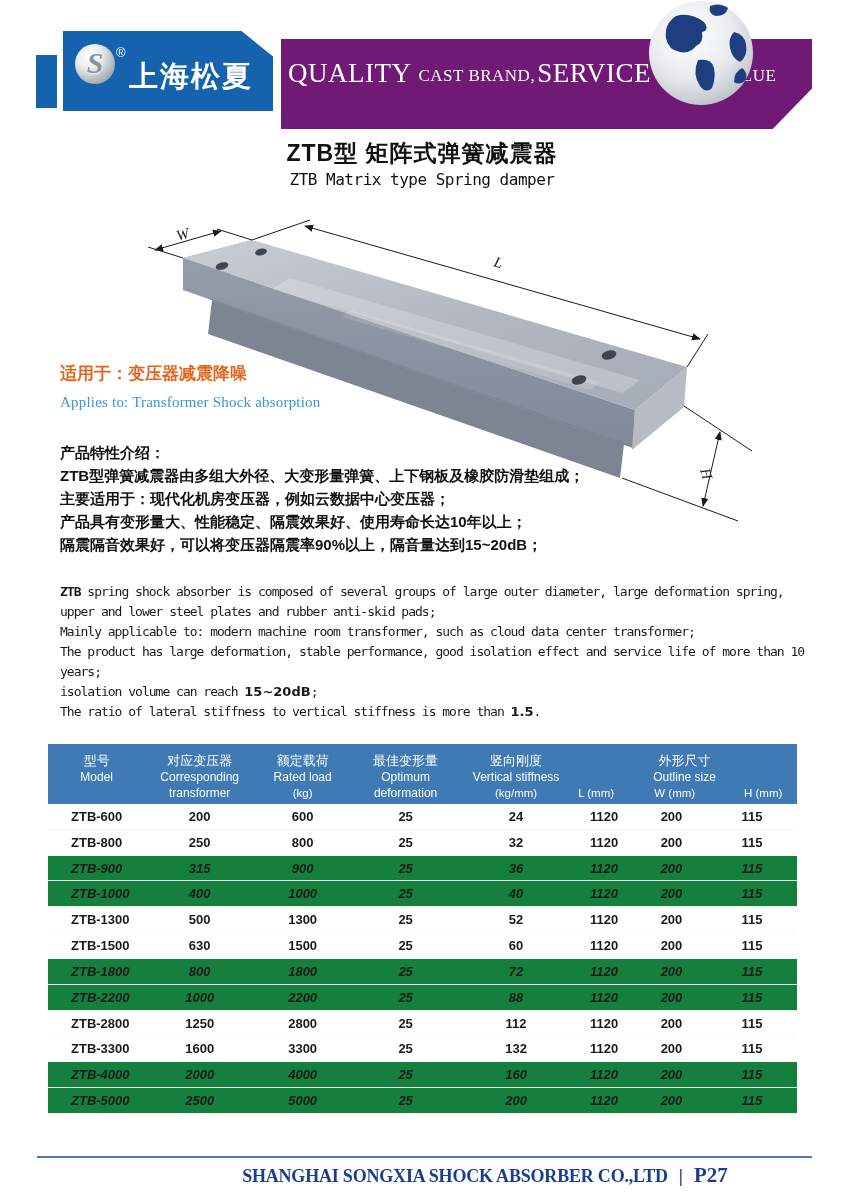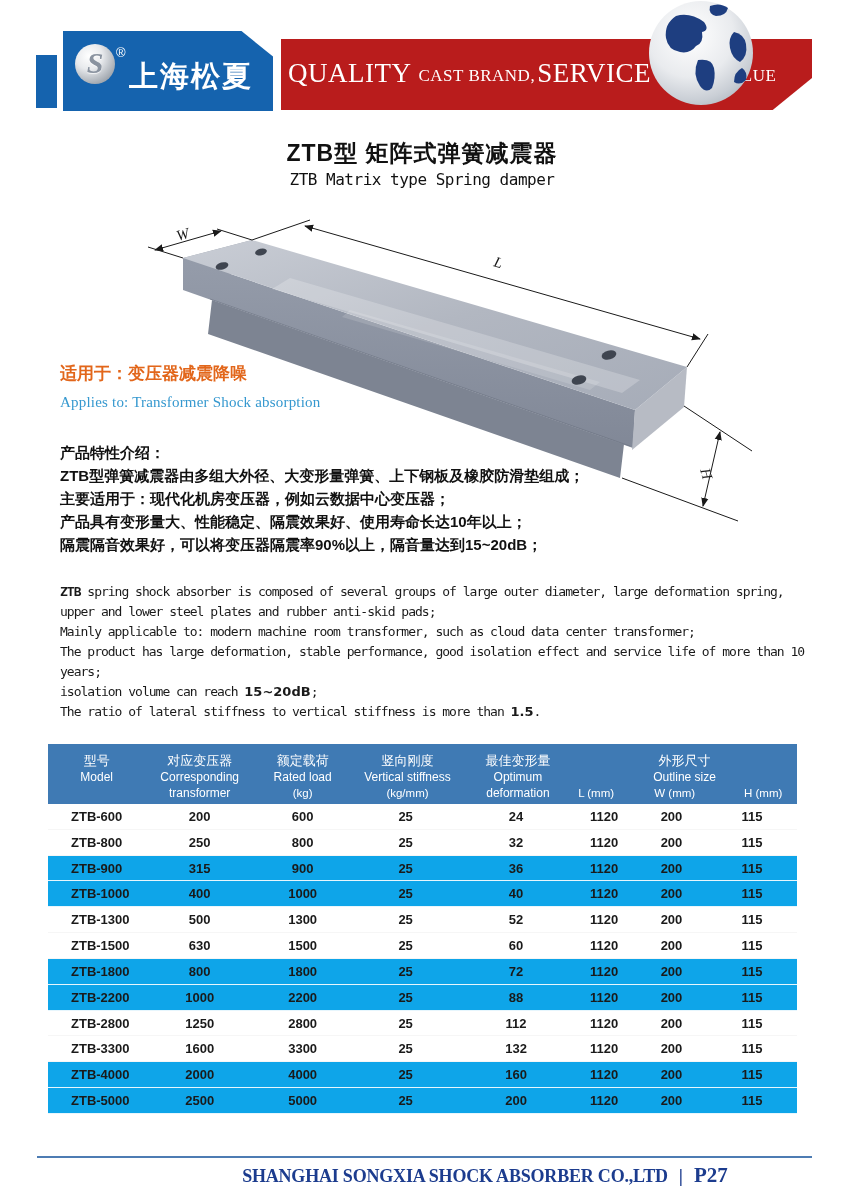--- a/index.html
+++ b/index.html
@@ -9,21 +9,21 @@
   .accent-bar{position:absolute;left:36px;top:55px;width:21px;height:53px;background:#1563ae;}
   .logo-box{position:absolute;left:63px;top:31px;width:210px;height:80px;background:#1563ae;
             clip-path:polygon(0 0,85% 0,100% 32%,100% 100%,0 100%);}
   .logo-sphere{position:absolute;left:12px;top:13px;width:40px;height:40px;border-radius:50%;
                background:radial-gradient(circle at 35% 30%,#ffffff 0%,#e8eaed 35%,#9aa1a9 80%,#7c838c 100%);}
   .logo-sphere .s{position:absolute;left:0;top:-1px;width:40px;height:40px;text-align:center;
                   font:italic 700 30px/40px "Liberation Serif",serif;color:#8a93a0;
                   text-shadow:0 1px 1px rgba(255,255,255,.8);}
   .logo-reg{position:absolute;left:53px;top:14px;color:#fff;font-size:13px;}
   .logo-text{position:absolute;left:66px;top:26px;color:#fff;font-size:29px;font-weight:700;letter-spacing:2px;}
-  .banner{position:absolute;left:281px;top:39px;width:531px;height:71px;background:#b91c1c;
+  .banner{position:absolute;left:281px;top:39px;width:531px;height:90px;background:#701a75;
           clip-path:polygon(0 0,100% 0,100% 55%,92.6% 100%,0 100%);}
   .banner-text{position:absolute;left:7px;top:0;height:69px;display:flex;align-items:center;
                color:#fff;font-family:"Liberation Serif",serif;white-space:nowrap;}
   .slg-big{font-size:27px;letter-spacing:.5px;}
   .slg-small{font-size:17px;letter-spacing:.5px;margin:0 2px 0 7px;padding-top:4px;}
   .globe{position:absolute;left:646px;top:-2px;width:110px;height:110px;}
   
   .title-zh{position:absolute;left:0;top:138px;width:844px;text-align:center;
             font-size:23px;font-weight:700;letter-spacing:1px;}
   .title-en{position:absolute;left:0;top:170px;width:844px;text-align:center;
@@ -46,21 +46,21 @@
   .th{text-align:center;}
   .th .l1{display:block;font-size:13px;margin-top:8px;line-height:17px;}
   .th .l2{display:block;font-size:12px;line-height:16px;}
   .th .l3{display:block;font-size:11.5px;line-height:16px;}
   .subs{display:flex;gap:28px;}
   .subs span{display:block;font-size:11.5px;line-height:16px;text-align:center;}
   .w1{width:13%;} .w2{width:14.5%;} .w3{width:13%;} .w4{width:14.5%;} .w5{width:15%;}
   .wg{width:30%;} .s1{width:28.3%;} .s2{width:31.7%;} .s3{width:40%;}
   .tbody{display:block;}
   .tr{display:flex;height:24.83px;align-items:center;border-bottom:1px solid rgba(0,0,0,.035);}
-  .tr:nth-child(4n+3),.tr:nth-child(4n+4){background:#0ea5e9;border-bottom:1px solid rgba(255,255,255,.9);}
+  .tr:nth-child(4n+3),.tr:nth-child(4n+4){background:#15803d;border-bottom:1px solid rgba(255,255,255,.9);font-style:italic;}
   .td{font-size:13px;font-weight:700;color:#1a1a1a;text-align:center;}
   .td.c1{text-align:left;padding-left:23px;box-sizing:border-box;}
   .td.d1{width:13%;} .td.d2{width:14.5%;} .td.d3{width:13%;} .td.d4{width:14.5%;} .td.d5{width:15%;}
   .td.d6{width:8.5%;} .td.d7{width:9.5%;} .td.d8{width:12%;}
   
   .footer-line{position:absolute;left:37px;top:1156px;width:775px;height:2px;background:#4d7cb3;}
   .footer-text{position:absolute;left:0;top:1163px;width:970px;text-align:center;
                font-family:"Liberation Serif",serif;font-weight:700;color:#1c3c8e;white-space:nowrap;}
   .footer-text .co{font-size:18px;letter-spacing:-.2px;}
   .footer-text .sep{font-size:19px;margin:0 7px;}
@@ -193,29 +193,29 @@
       </div>
       <div class="th w2">
         <span class="l1">对应变压器</span>
         <span class="l2">Corresponding transformer</span>
       </div>
       <div class="th w3">
         <span class="l1">额定载荷</span>
         <span class="l2">Rated load</span>
         <span class="l3">(kg)</span>
       </div>
+      <div class="th w4">
+        <span class="l1">最佳变形量</span>
+        <span class="l2">Optimum deformation</span>
+        <span class="l3">(mm)</span>
+      </div>
       <div class="th w5">
         <span class="l1">竖向刚度</span>
         <span class="l2">Vertical stiffness</span>
         <span class="l3">(kg/mm)</span>
-      </div>
-      <div class="th w4">
-        <span class="l1">最佳变形量</span>
-        <span class="l2">Optimum deformation</span>
-        <span class="l3">(mm)</span>
       </div>
       <div class="th wg">
         <span class="l1">外形尺寸</span>
         <span class="l2">Outline size</span>
         <div class="subs">
           <span class="s1">L (mm)</span>
           <span class="s2">W (mm)</span>
           <span class="s3">H (mm)</span>
         </div>
       </div>

